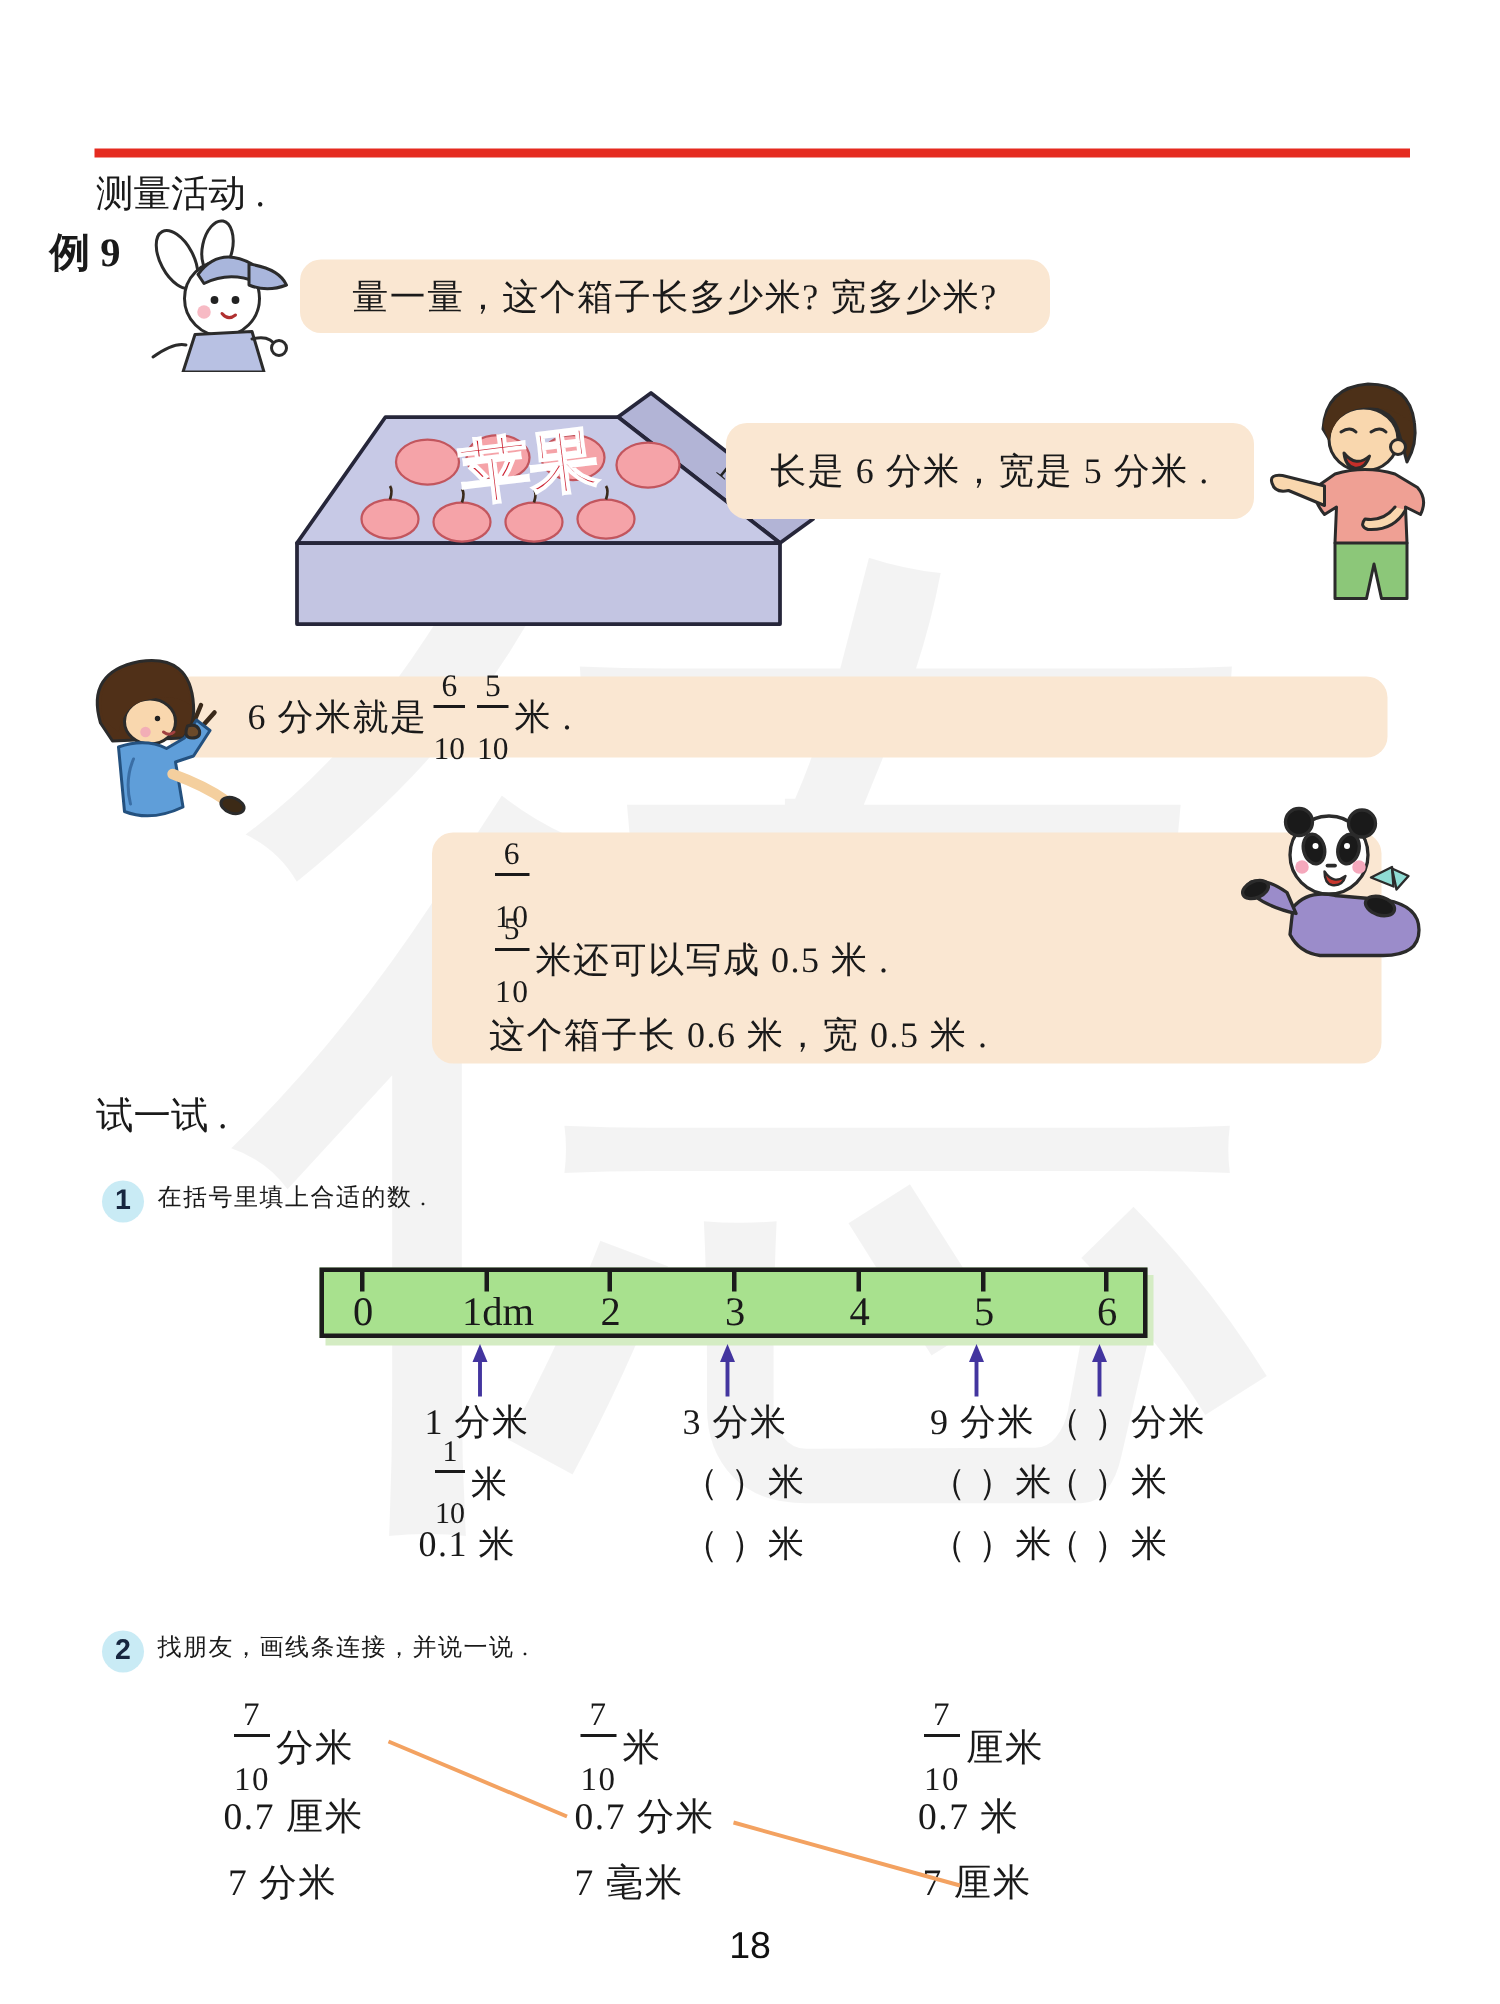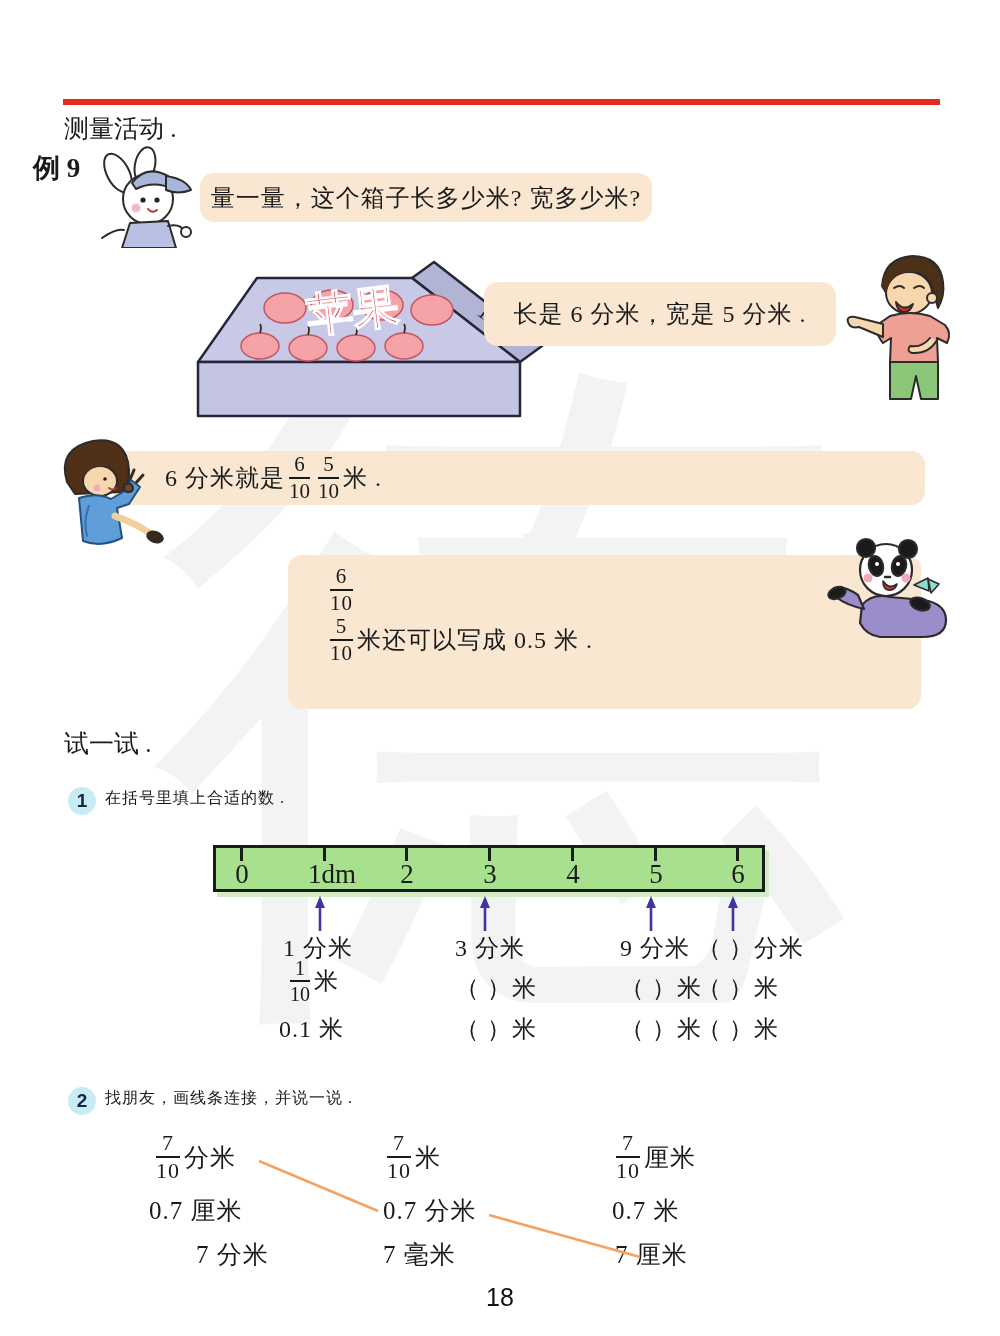--- a/index.html
+++ b/index.html
@@ -11,21 +11,21 @@
   .layer{position:absolute;inset:0;z-index:1;}
   .redline{position:absolute;left:63px;top:99px;width:877px;height:6px;background:#e52b20;}
   .lesson-title{position:absolute;left:64px;top:112px;font-size:25px;}
   .example-label{position:absolute;left:33px;top:150px;font-size:27px;font-weight:bold;}
   .bubble{position:absolute;background:#fae7d2;border-radius:14px;}
   .btext{font-size:24px;letter-spacing:1px;}
   .bubble.center{display:flex;align-items:center;justify-content:center;}
   .bubble.left{display:flex;align-items:center;}
   .frac{display:inline-block;text-align:center;vertical-align:middle;line-height:1;margin:0 4px;}
   .frac .fn{display:block;padding:0 4px 2px;border-bottom:2px solid #1a1a1a;}
-  .frac .fd{display:block;padding-top:2px;}
+  .frac .fd{display:block;padding-top:17px;}
   .f21 .fn,.f21 .fd{font-size:21px;}
   .f20 .fn,.f20 .fd{font-size:20px;}
   .f22 .fn,.f22 .fd{font-size:22px;}
   .bubble4-line{display:flex;align-items:center;height:50px;font-size:24px;letter-spacing:1px;}
   .try-title{position:absolute;left:64px;top:727px;font-size:25px;}
   .badge{position:absolute;width:28px;height:28px;border-radius:50%;background:#c9ebf5;
          color:#17263f;font-family:"Liberation Sans",sans-serif;font-size:19px;font-weight:bold;
          display:flex;align-items:center;justify-content:center;}
   .prompt{position:absolute;font-size:16px;letter-spacing:1px;}
   .ruler{position:absolute;left:213px;top:845px;width:552px;height:47px;background:#a8e18e;
@@ -47,21 +47,21 @@
 <div class="page">
 
   <div class="watermark">德</div>
 
   <div class="layer">
 
     <div class="redline"></div>
     <div class="lesson-title">测量活动 .</div>
     <div class="example-label">例 9</div>
 
-    <div class="bubble center" style="left:200px;top:173px;width:452px;height:49px;">
+    <div class="bubble center" style="left:200px;top:173px;width:500px;height:49px;">
       <span class="btext">量一量，这个箱子长多少米? 宽多少米?</span>
     </div>
 
     <svg class="abs" style="left:88px;top:146px;" width="112" height="102" viewBox="0 0 112 102">
       <g stroke="#2b2b2b" stroke-width="2" fill="#ffffff" stroke-linejoin="round" stroke-linecap="round">
         <ellipse cx="30" cy="27" rx="11" ry="21" transform="rotate(-28 30 27)"></ellipse>
         <ellipse cx="57" cy="19" rx="10" ry="18" transform="rotate(12 57 19)"></ellipse>
         <circle cx="60" cy="53" r="25"></circle>
         <path d="M44,37 Q58,18 80,30 L85,43 Q66,34 48,43 Z" fill="#a9b6dc"></path>
         <path d="M78,30 Q98,33 103,44 Q90,49 78,44 Z" fill="#a9b6dc"></path>
@@ -158,20 +158,23 @@
           <span class="fn">6</span>
           <span class="fd">10</span>
         </span>
       </div>
       <div class="bubble4-line">
         <span class="frac f21">
           <span class="fn">5</span>
           <span class="fd">10</span>
         </span>
         <span>米还可以写成 0.5 米 .</span>
+      </div>
+      <div class="bubble4-line" style="padding-left:0;">
+        <span>这个箱子长 0.6 米，宽 0.5 米 .</span>
       </div>
     </div>
 
     <svg class="abs" style="left:826px;top:537px;" width="128" height="106" viewBox="0 0 128 106">
       <g stroke="#2b2b2b" stroke-width="2.2" stroke-linejoin="round" stroke-linecap="round">
         <path d="M36,68 Q46,56 64,60 L98,63 Q120,67 120,83 Q120,100 96,100 L54,100 Q40,98 34,86 Z" fill="#9b8cca"></path>
         <path d="M38,72 Q20,68 10,60 Q3,55 8,51 Q18,48 32,58 Z" fill="#9b8cca"></path>
         <ellipse cx="11" cy="56" rx="9" ry="5.5" fill="#1a1a1a" transform="rotate(-22 11 56)"></ellipse>
         <ellipse cx="94" cy="67" rx="10" ry="6" fill="#1a1a1a" transform="rotate(18 94 67)"></ellipse>
         <path d="M88,48 l14,-7 l1,13 z" fill="#8fdcd4" stroke-width="1.6"></path>
@@ -254,21 +257,21 @@
     <div class="prompt" style="left:105px;top:1088px;">找朋友，画线条连接，并说一说 .</div>
 
     <div class="ex2cell" style="left:152px;top:1132px;">
       <span class="frac f22">
         <span class="fn">7</span>
         <span class="fd">10</span>
       </span>
       <span>分米</span>
     </div>
     <span class="ex2cell" style="left:149px;top:1194px;">0.7 厘米</span>
-    <span class="ex2cell" style="left:152px;top:1238px;margin-left:44px;">7 分米</span>
+    <span class="ex2cell" style="left:152px;top:1238px;">7 分米</span>
 
     <div class="ex2cell" style="left:383px;top:1132px;">
       <span class="frac f22">
         <span class="fn">7</span>
         <span class="fd">10</span>
       </span>
       <span>米</span>
     </div>
     <span class="ex2cell" style="left:383px;top:1194px;">0.7 分米</span>
     <span class="ex2cell" style="left:383px;top:1238px;">7 毫米</span>

